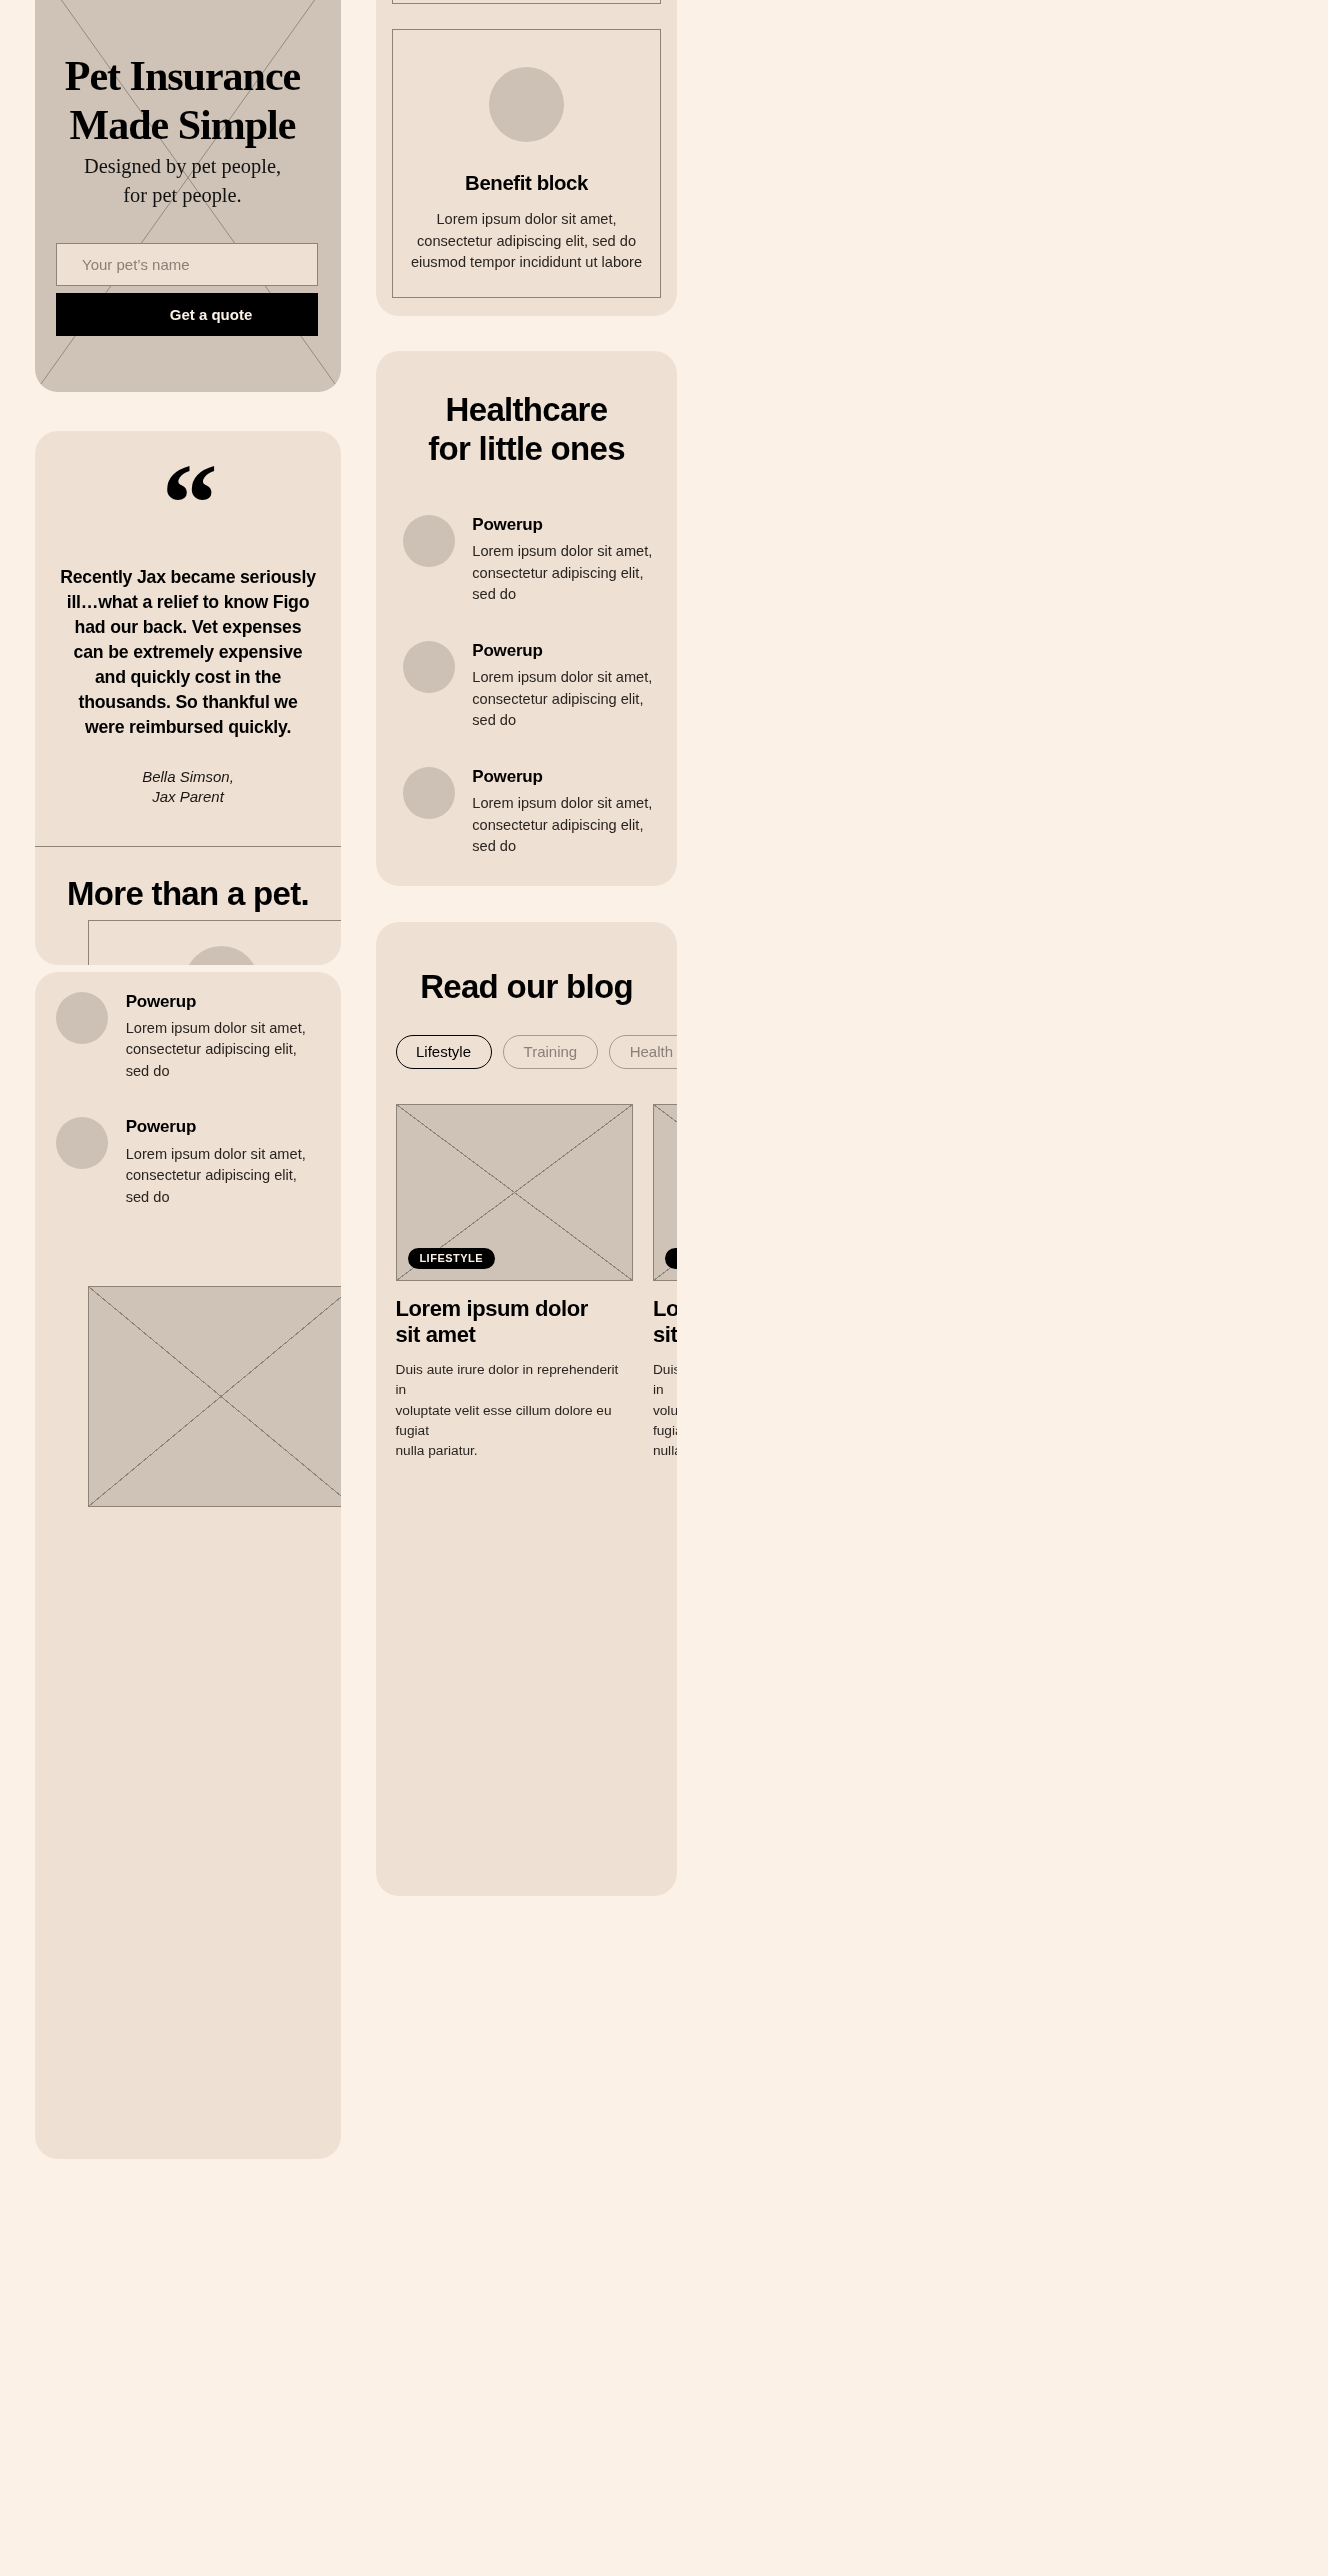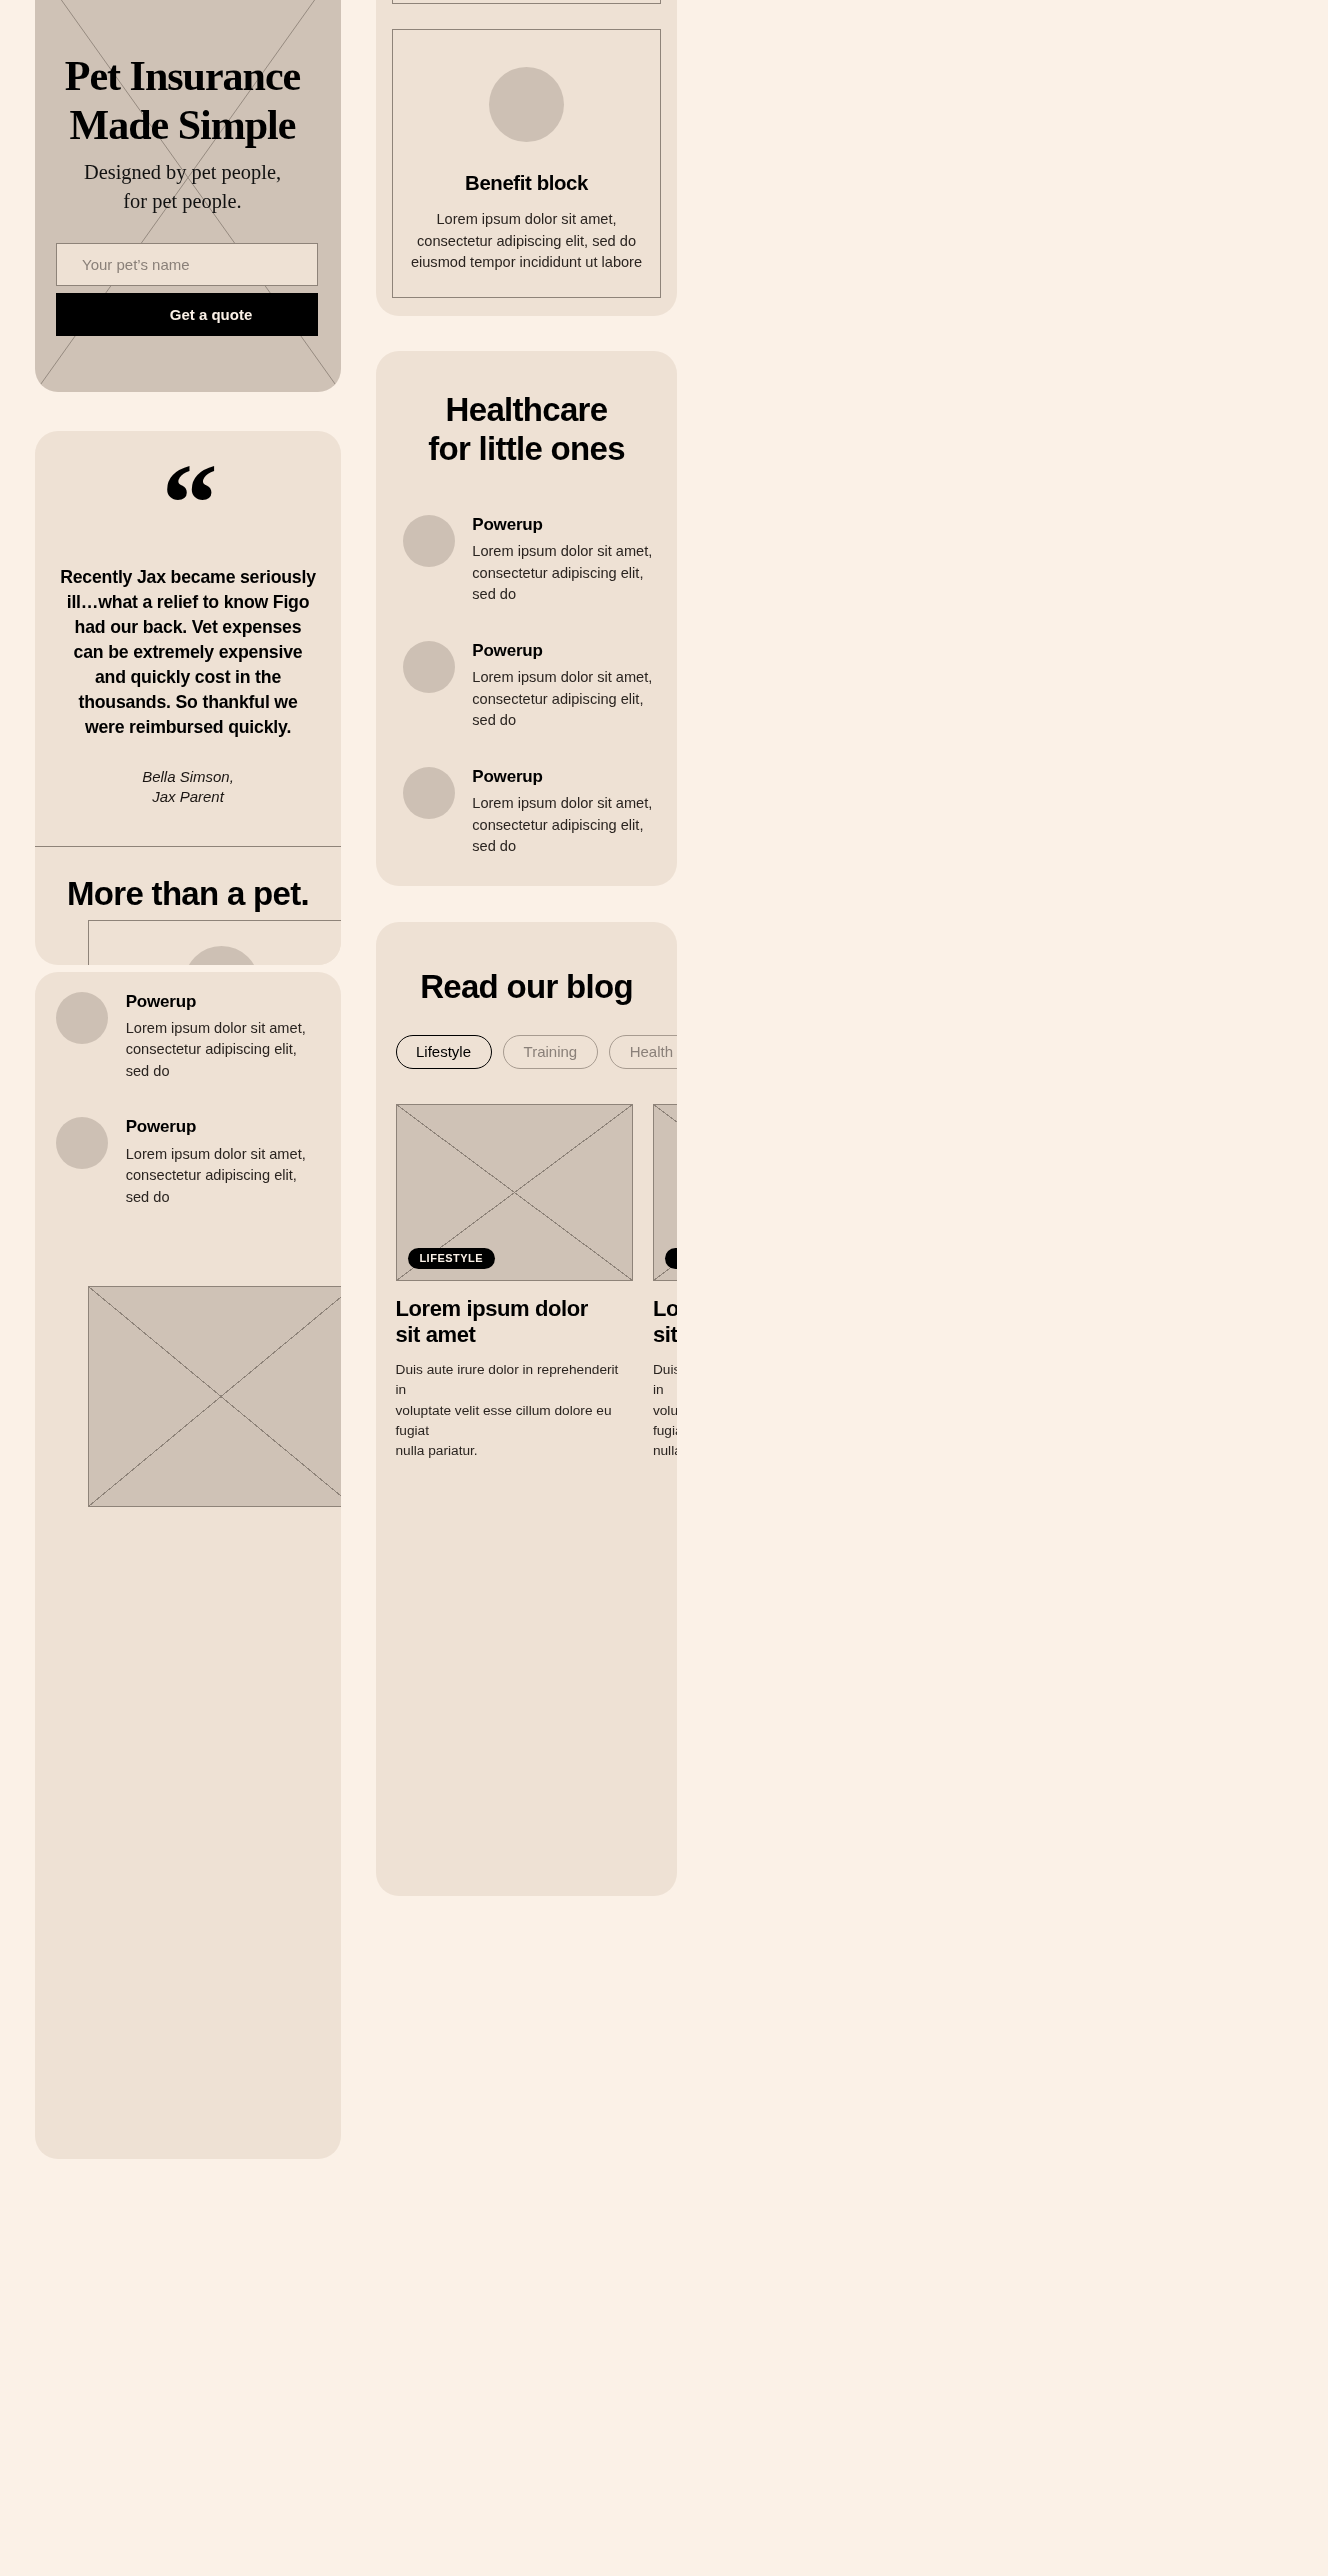--- a/index.html
+++ b/index.html
@@ -258,21 +258,21 @@
     <svg class="hero-x" viewBox="0 0 345 484" preserveAspectRatio="none">
       <line x1="0" y1="0" x2="345" y2="484" stroke="#8E8379" stroke-width="1"></line>
       <line x1="345" y1="0" x2="0" y2="484" stroke="#8E8379" stroke-width="1"></line>
     </svg>
 
     <div style="position:absolute; left:16px; top:89px; width:263px;font-family:Liberation Serif, serif;">
       <div class="h1">
         <span>Pet Insurance</span><br>
         <span>Made Simple</span>
       </div>
-      <div class="sub" style="margin-top:8px;">
+      <div class="sub" style="margin-top:2px;">
         <span>Designed by pet people,</span><br>
         <span>for pet people.</span>
       </div>
     </div>
 
     <input class="pet-input" type="text" style="position: absolute; left: 21px; top: 280px;" placeholder="Your pet’s name">
 
     <button class="quote-btn" style="position:absolute; left:21px; top:330px;">Get a quote</button>
   </div>
 

